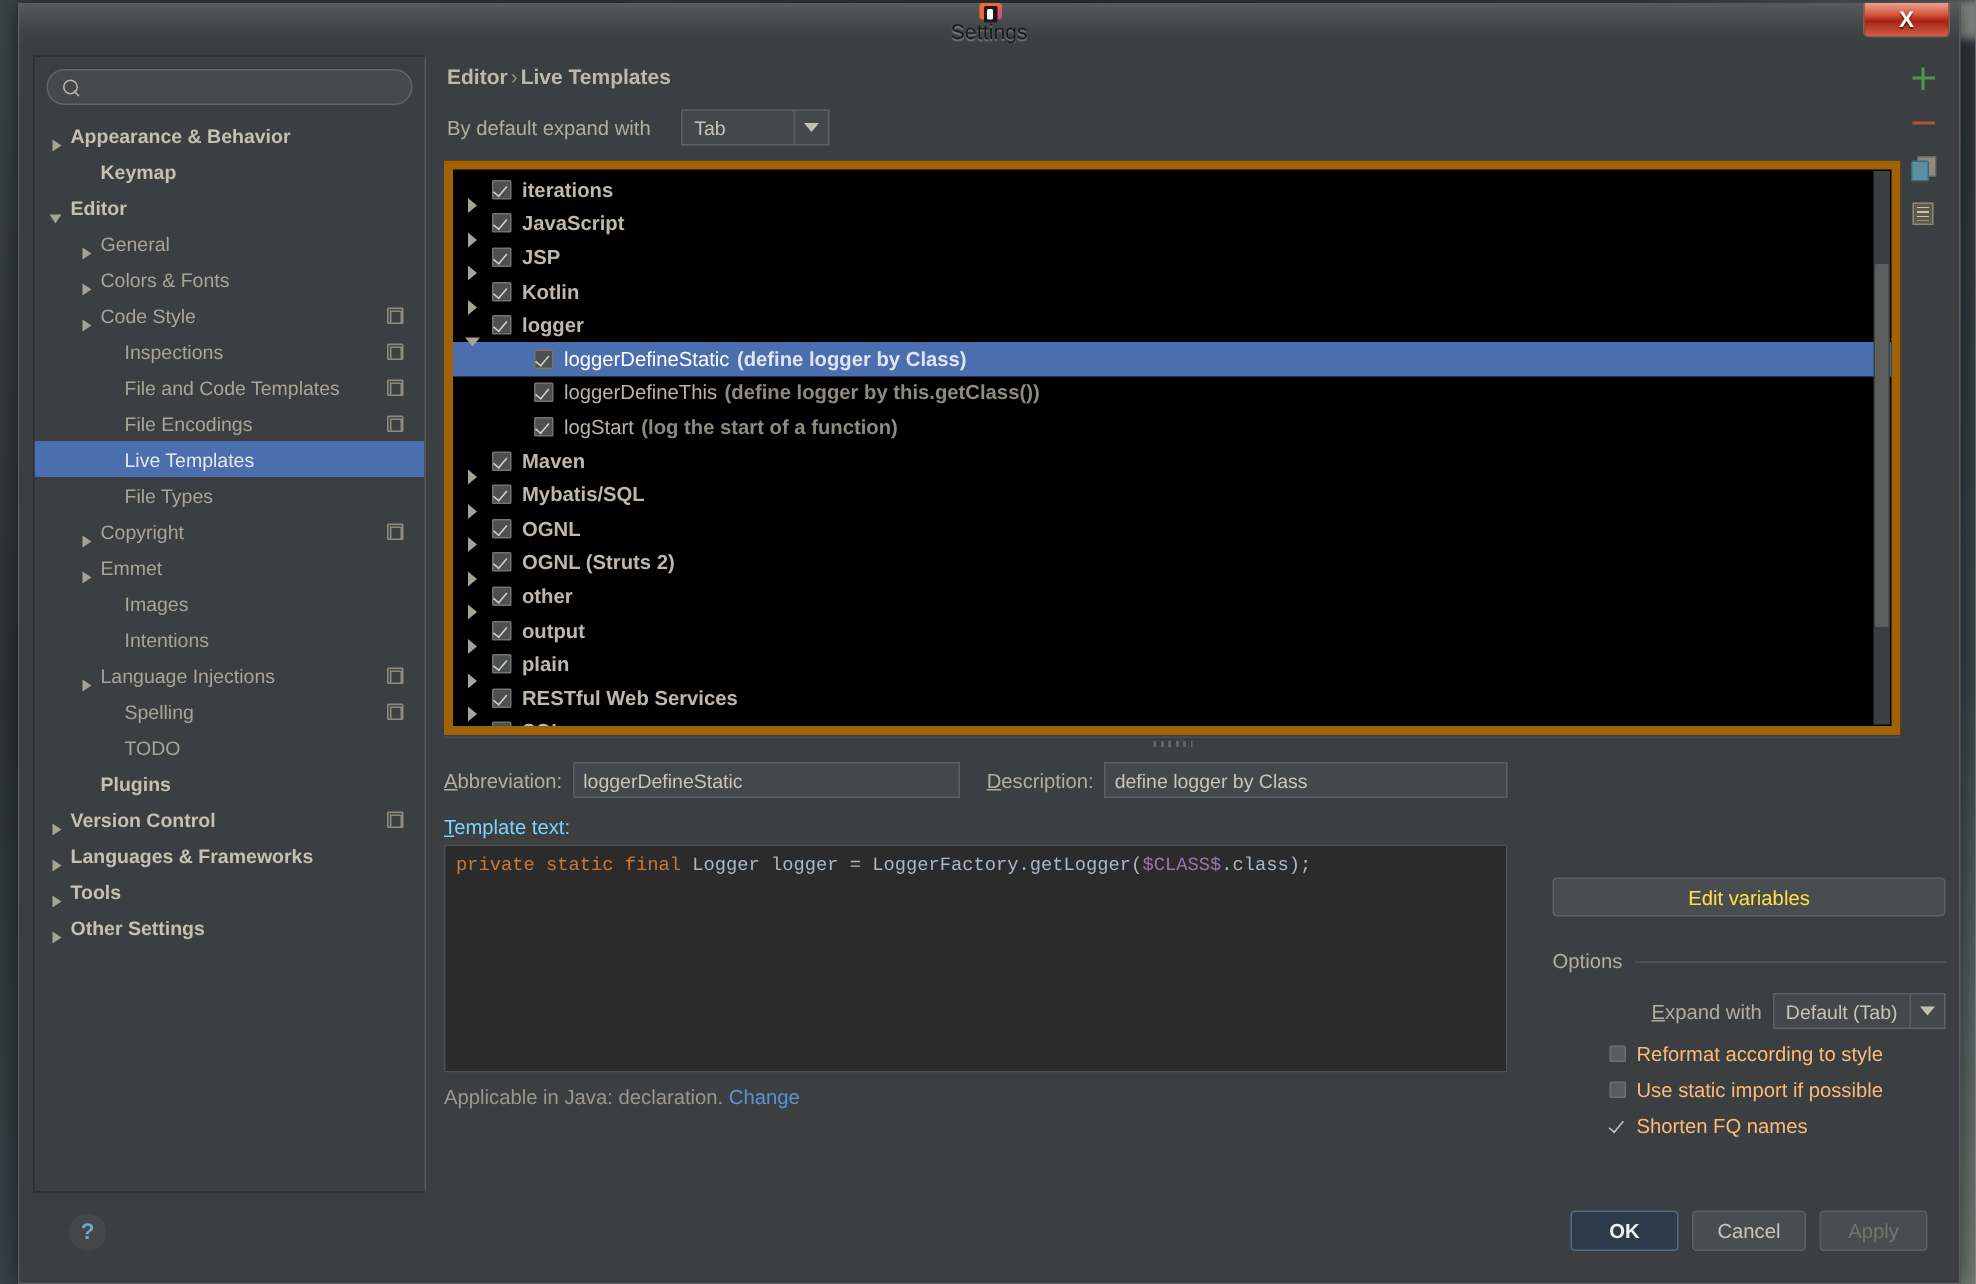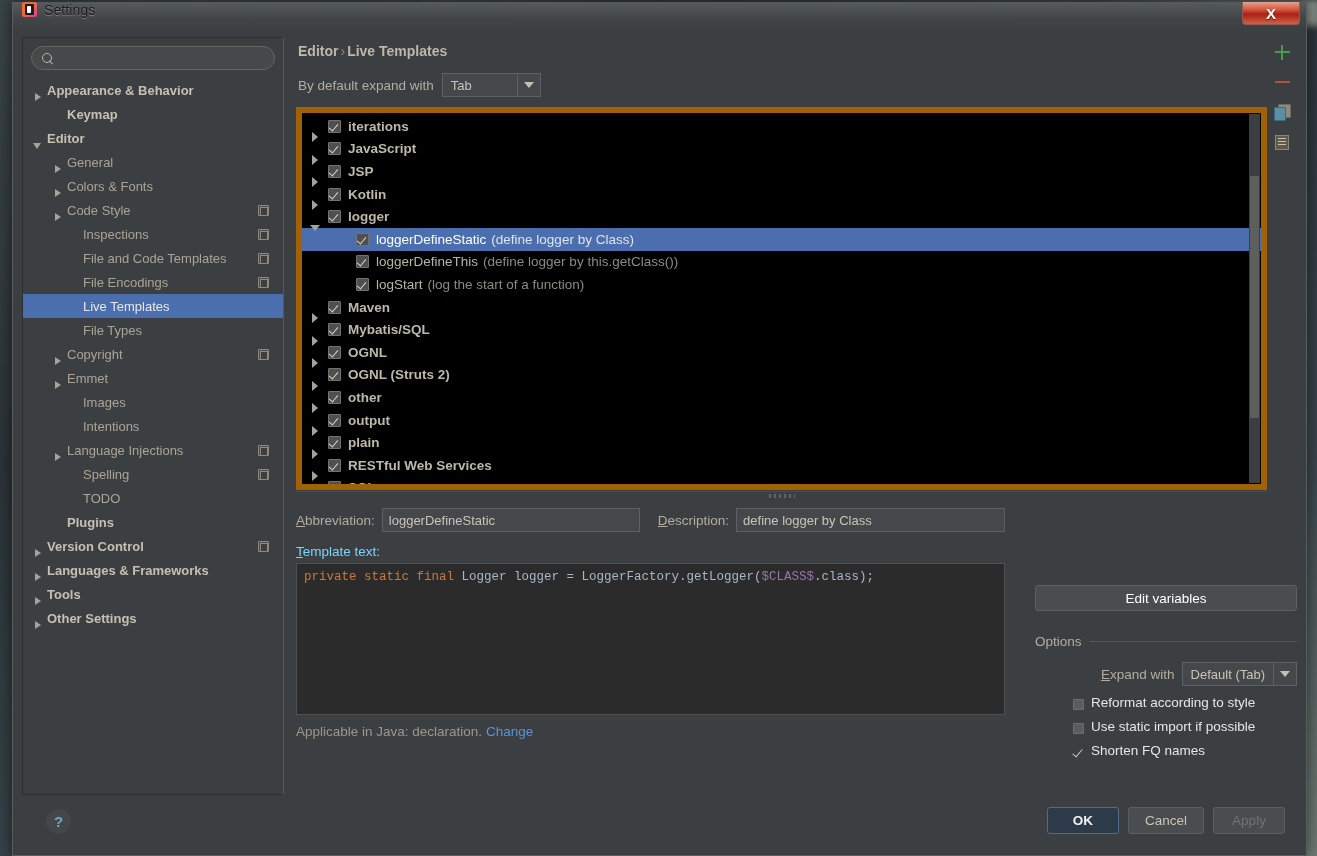--- a/index.html
+++ b/index.html
@@ -26,21 +26,21 @@
     position: absolute; left: 12px; top: 2px;
     width: 1295px; height: 854px;
     background: #3c3f41;
     border: 1px solid #5a5d5f;
     border-top: none;
     box-shadow: 0 0 14px rgba(0,0,0,.55);
   }
   .titlebar {
     position: absolute; left: 0; top: 0; width: 100%; height: 27px;
     background: linear-gradient(180deg, rgba(210,218,214,.18), rgba(120,132,130,.10) 60%, rgba(60,66,66,.05));
-    display: flex; 
+    display: flex; align-items: center; flex-direction: column;
   }
   .title-icon {
     width: 15px; height: 15px; margin-left: 9px; margin-right: 7px;
     background: linear-gradient(135deg,#f06a38 0%, #f06a38 45%, #d23f9a 100%);
     border-radius: 2px; position: relative;
   }
   .title-icon::after {
     content: ""; position: absolute; left: 3px; top: 2px; width: 9px; height: 11px;
     background: #1b1b1b; border-radius: 1px;
   }
@@ -127,21 +127,21 @@
   .copy-badge::after {
     content: ""; position: absolute; left: 1px; top: 1px; width: 6px; height: 7px;
     border: 1px solid #8f8a7c; background: #3c3f41;
   }
 
   
   .main { flex: 1; position: relative; background: #3c3f41; min-width: 0; padding-left: 12px; }
   .breadcrumb { font-size: 14px; color: #bdb8ab; font-weight: bold; padding: 6px 0 0 2px; }
   .breadcrumb .sep { font-weight: normal; color: #8e8a7e; margin: 0 2px; }
 
-  .expandrow { display: flex; align-items: center; margin: 14px 0 10px 2px; }
+  .expandrow { display: flex; align-items: center; margin: 14px 0 10px 2px; gap: 12px; }
   .expandrow .lbl { font-size: 13.5px; color: #b2ada0; margin-right: 8px; }
   .combo {
     display: flex; height: 24px; border: 1px solid #5e6163; background: #45484a;
   }
   .combo .val { padding: 0 8px; min-width: 74px; display: flex; align-items: center; font-size: 13px; color: #c8c3b6; }
   .combo .arrowbtn {
     width: 23px; border-left: 1px solid #5e6163; display: flex; align-items: center; justify-content: center;
   }
   .combo .arrowbtn::after {
     content: ""; border-top: 6px solid #c4bfb2; border-left: 5px solid transparent; border-right: 5px solid transparent;
@@ -172,21 +172,21 @@
   }
   .chk {
     width: 13px; height: 13px; flex: 0 0 13px; margin-right: 7px;
     border: 1px solid #77736a; background: #4d5052; position: relative; border-radius: 1px;
   }
   .chk::after {
     content: ""; position: absolute; left: 2px; top: 1px; width: 4px; height: 8px;
     border: solid #d8d4c8; border-width: 0 1.8px 1.8px 0; transform: rotate(40deg);
   }
   .leafpad { width: 50px; flex: 0 0 50px; }
-  .t-desc { color: #8d8a80; margin-left: 5px; font-weight: normal; text-align: right; }
+  .t-desc { color: #8d8a80; margin-left: 5px; font-weight: bold; text-align: right; }
 
   .vscroll {
     position: absolute; right: 1px; top: 1px; width: 11px; bottom: 1px; background: #3c3f41;
   }
   .vthumb {
     position: absolute; left: 1px; top: 62px; width: 9px; height: 242px;
     background: #5c5f5e; border-radius: 1px;
   }
 
   .sidebtns { position: absolute; right: 0px; top: 0px; width: 30px; }
@@ -245,29 +245,29 @@
   }
   .kw { color: #cc7832; }
   .pl { color: #a9b7c6; }
   .var { color: #9876aa; }
   .applic { font-size: 13.5px; color: #9b978c; margin-top: 9px; }
   .applic a { color: #5b93d6; text-decoration: none; }
 
   .rightcol { position: absolute; right: 0; top: 548px; width: 262px; }
   .editvars {
     width: 100%; height: 26px; background: #4a4d4f; border: 1px solid #5d6062;
-    border-radius: 3px; color: #ffffff; font-size: 13.5px;
+    border-radius: 3px; color: #fde047; font-size: 13.5px;
     display: flex; align-items: center; justify-content: center;
   }
   .optgroup { margin-top: 21px; position: relative; }
   .optgroup .gl { font-size: 13.5px; color: #b2ada0; display:inline-block; padding-right:8px; background:#3c3f41; position:relative; z-index:2;}
   .optgroup .line { position: absolute; left: 0; right: 0; top: 9px; height: 1px; background: #55585a; }
   .optrow { display: flex; align-items: center; justify-content: flex-end; margin-top: 12px; }
   .optrow .olbl { font-size: 13.5px; color: #b2ada0; margin-right: 7px; }
-  .cbrow { display: flex; align-items: flex-end; justify-content: flex-start; margin-top: 9px; padding-left: 38px; font-size: 13.5px; color: #e5e5e5; }
+  .cbrow { display: flex; align-items: center; justify-content: flex-start; margin-top: 9px; padding-left: 38px; font-size: 13.5px; color: #fdba74; }
   .cbox {
     width: 11px; height: 11px; flex: 0 0 11px; margin-right: 7px;
     background: #5a5d5f; border: 1px solid #6c6f70; border-radius: 1px; position: relative;
   }
   .cbox.checked { background: transparent; border: none; }
   .cbox.checked::after {
     content: ""; position: absolute; left: 2px; top: 0px; width: 4px; height: 9px;
     border: solid #cdc8bb; border-width: 0 1.8px 1.8px 0; transform: rotate(40deg);
   }
 

